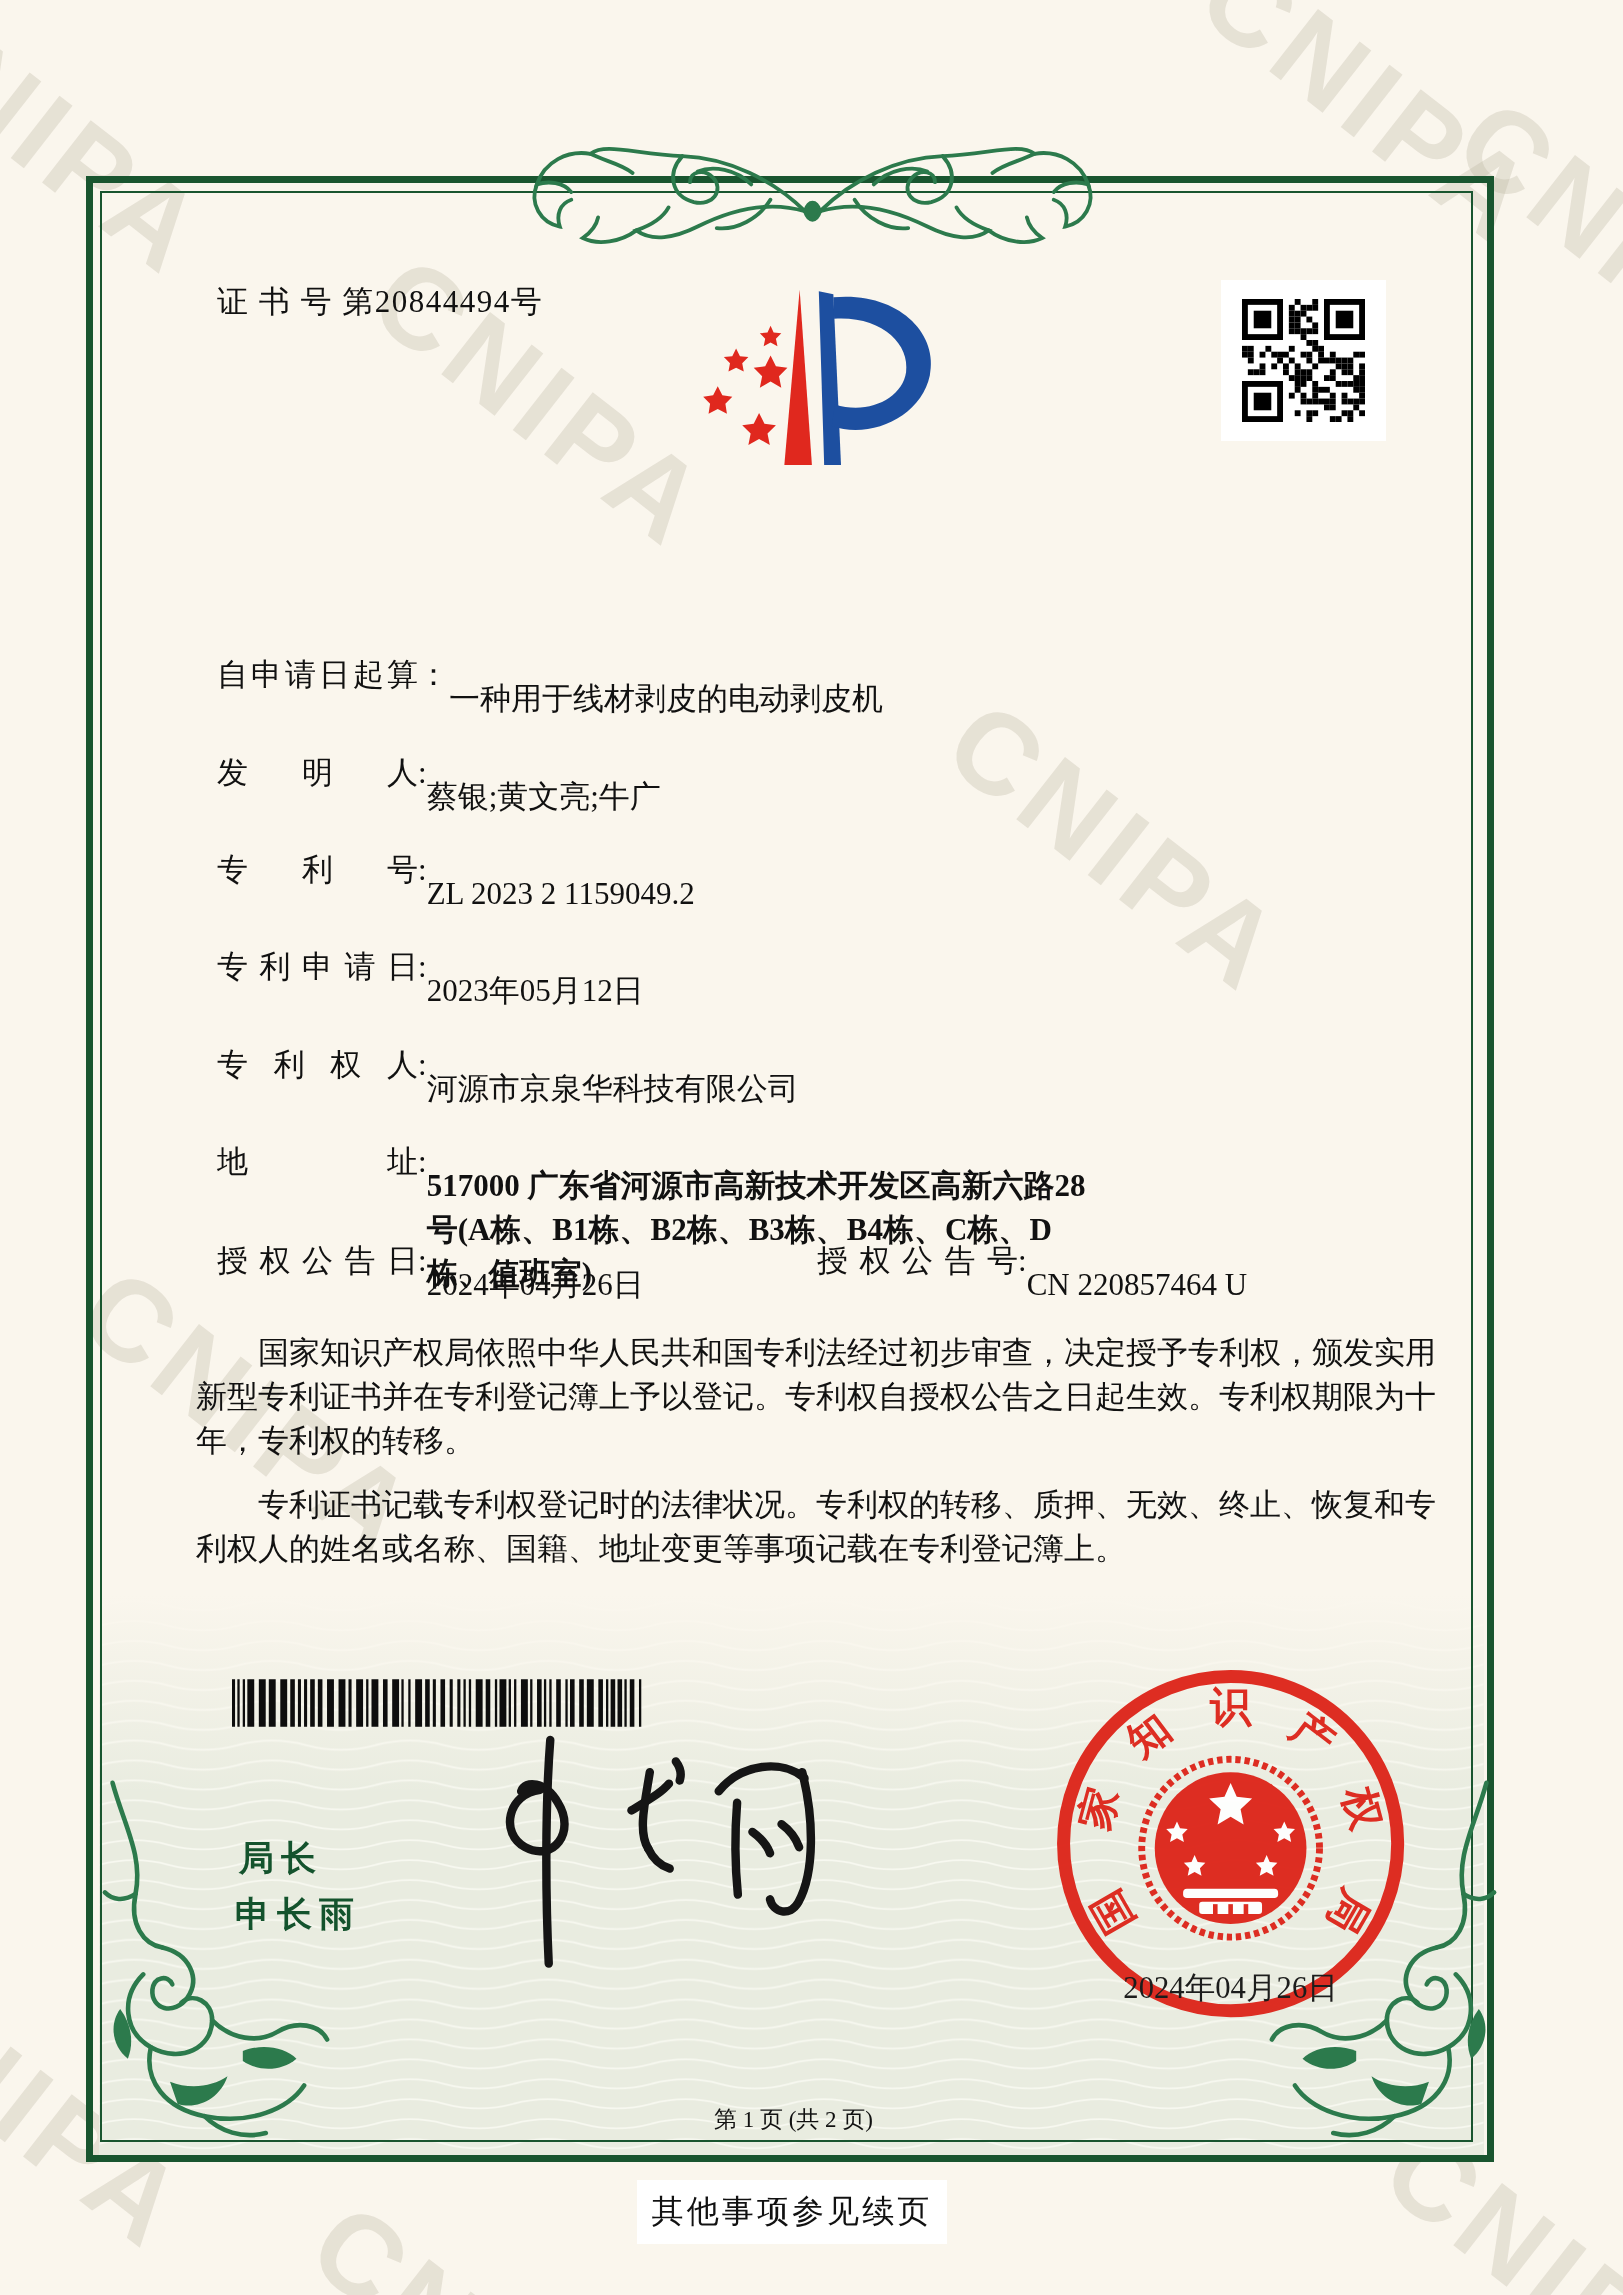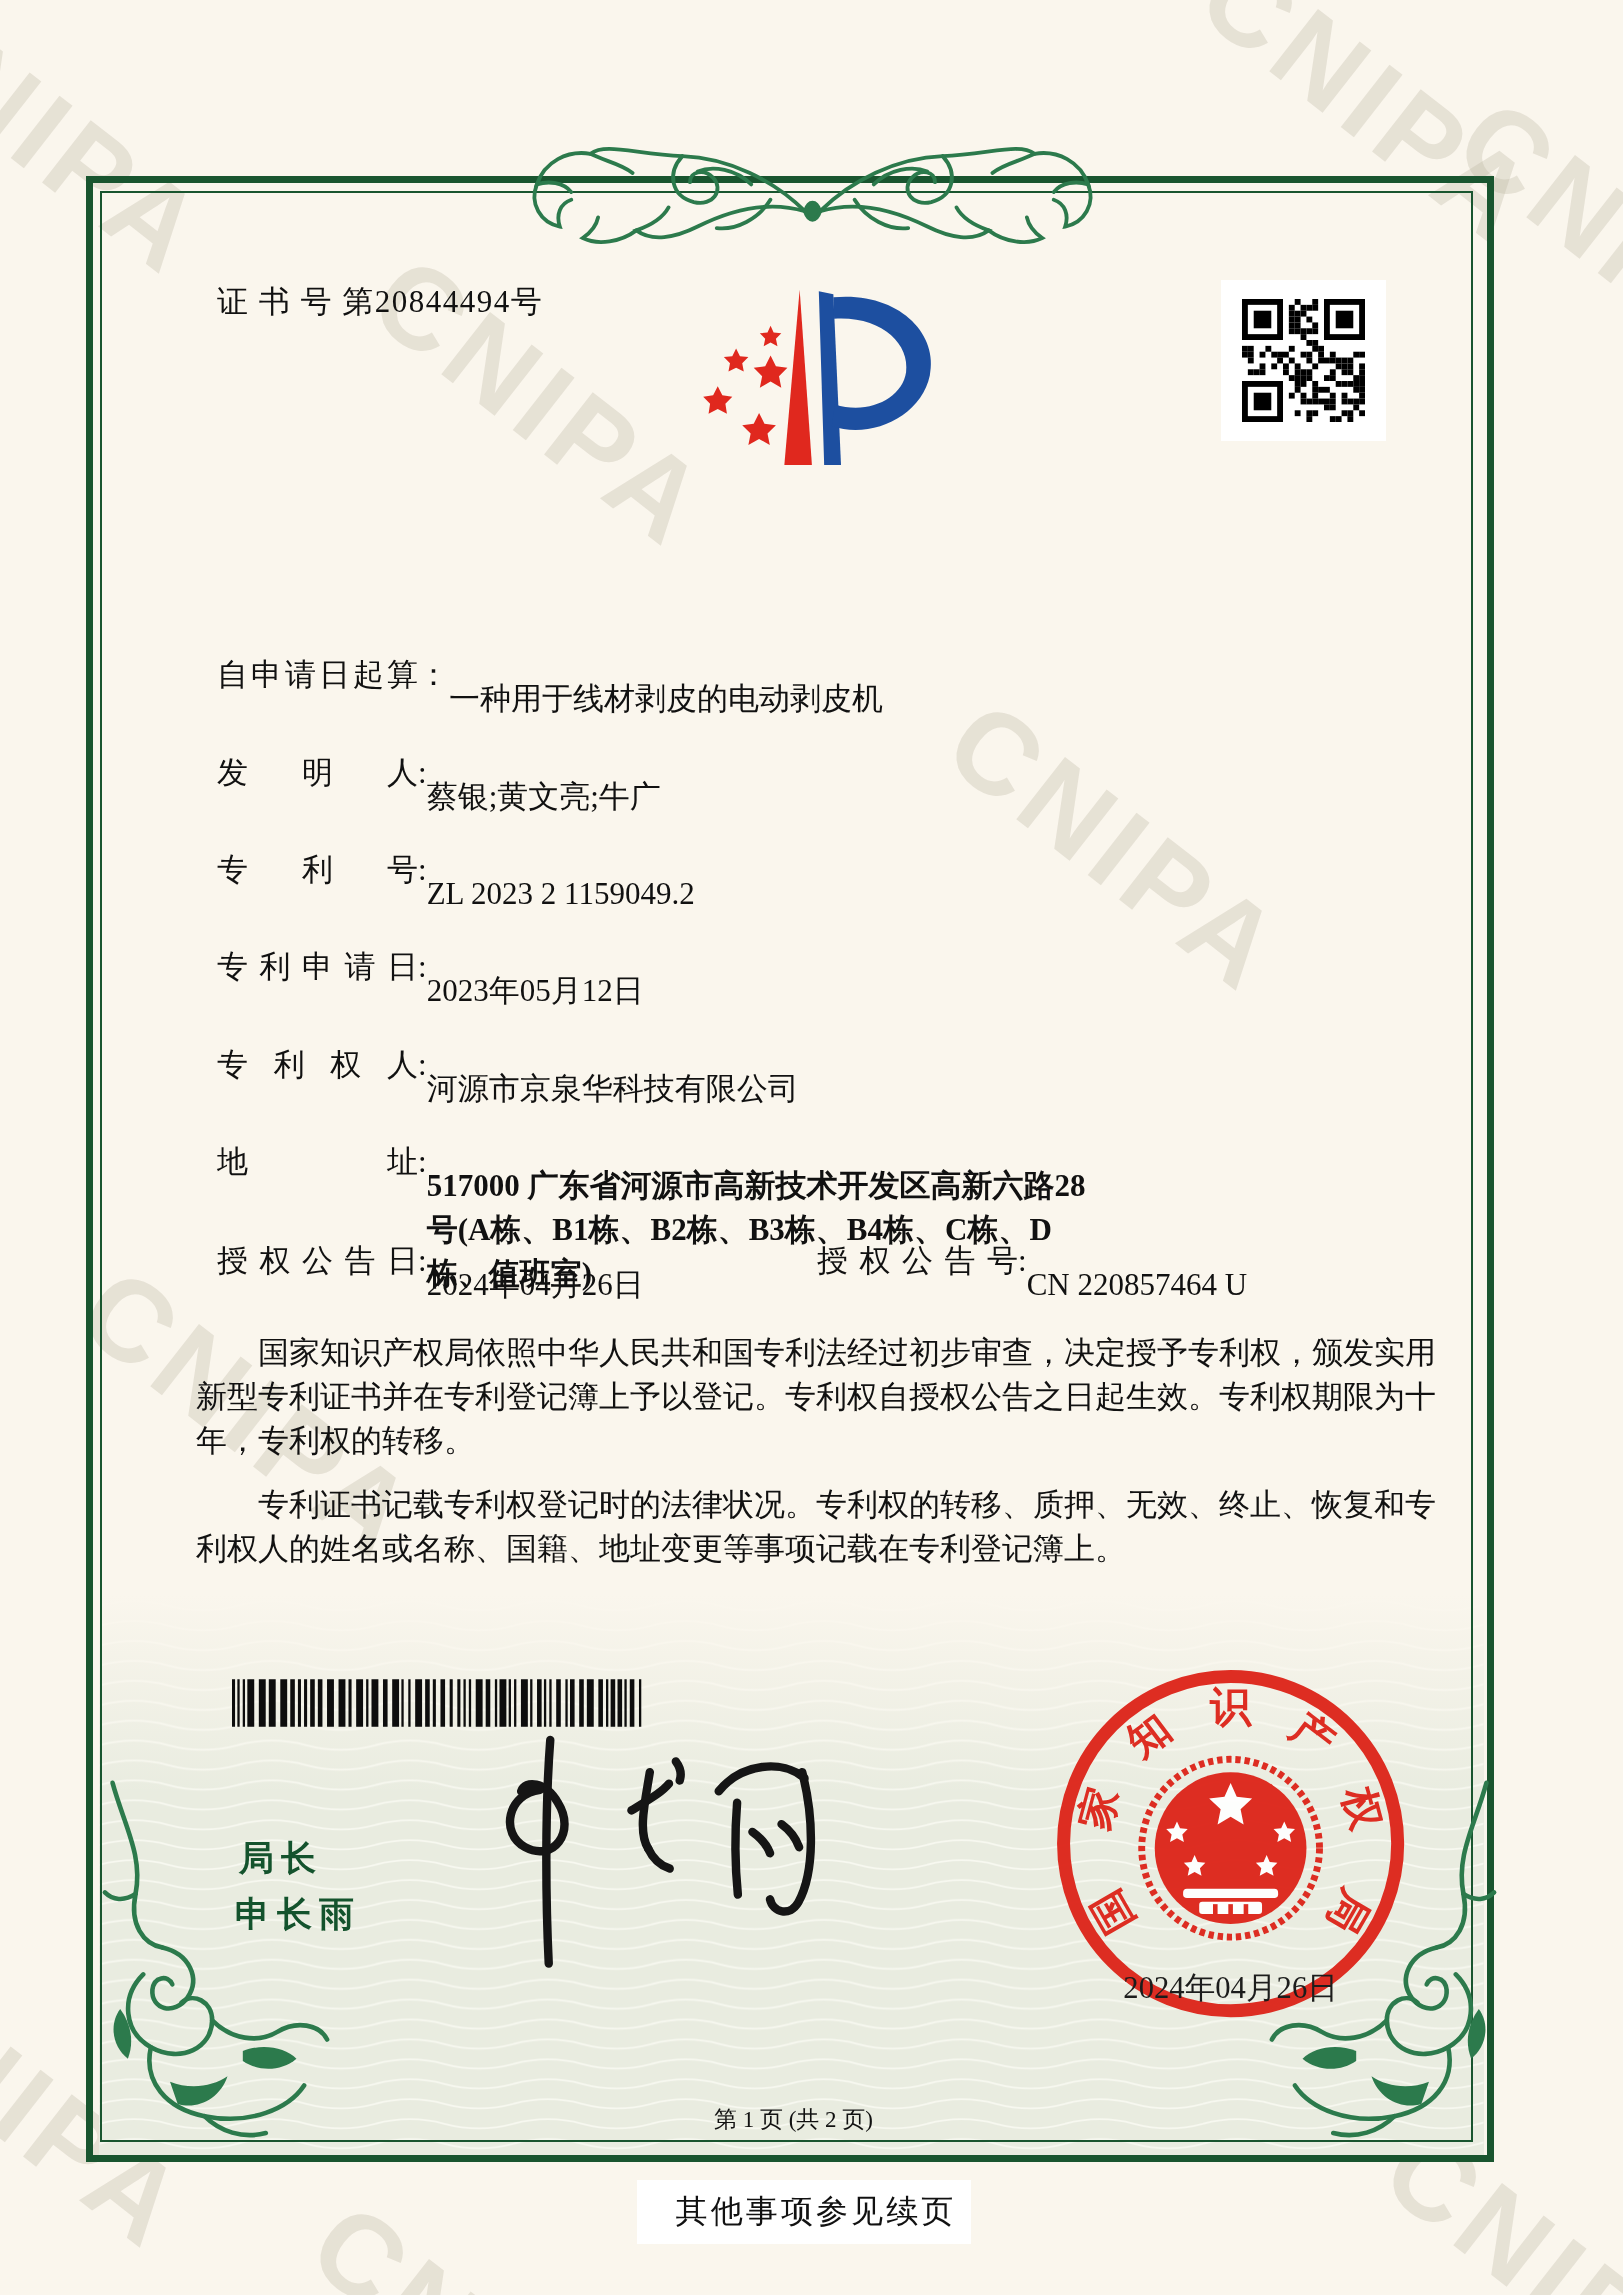--- a/index.html
+++ b/index.html
@@ -29,21 +29,21 @@
   .val-wrap{max-width:679px;font-weight:bold;}
   .pair2{position:absolute;left:600px;top:0;}
   .paras{left:196px;top:1331px;width:1248px;font-size:31px;line-height:44px;}
   .paras p{margin:0 0 20px 0;text-indent:2em;}
   
   .dir{position:absolute;font-family:"Liberation Sans","DejaVu Sans",sans-serif;
        font-weight:700;font-size:35px;letter-spacing:7px;color:#14532d;}
   
   .pageinfo{left:0;top:2104px;width:1587px;text-align:center;font-size:23px;}
   .notebox{left:637px;top:2180px;width:310px;height:64px;background:#fff;
-           display:flex;align-items:center;justify-content:center;padding-left:24px;}
+           display:flex;align-items:center;justify-content:center;}
   .notebox span{font-size:32px;letter-spacing:3.1px;}
   .qrbox{left:1221px;top:280px;width:165px;height:161px;background:#fff;}
   svg{display:block;}
 </style>
 </head>
 <body>
 
 <div class="page">
 
   <div class="wm" style="left:-73px;top:-42px">CNIPA</div>

